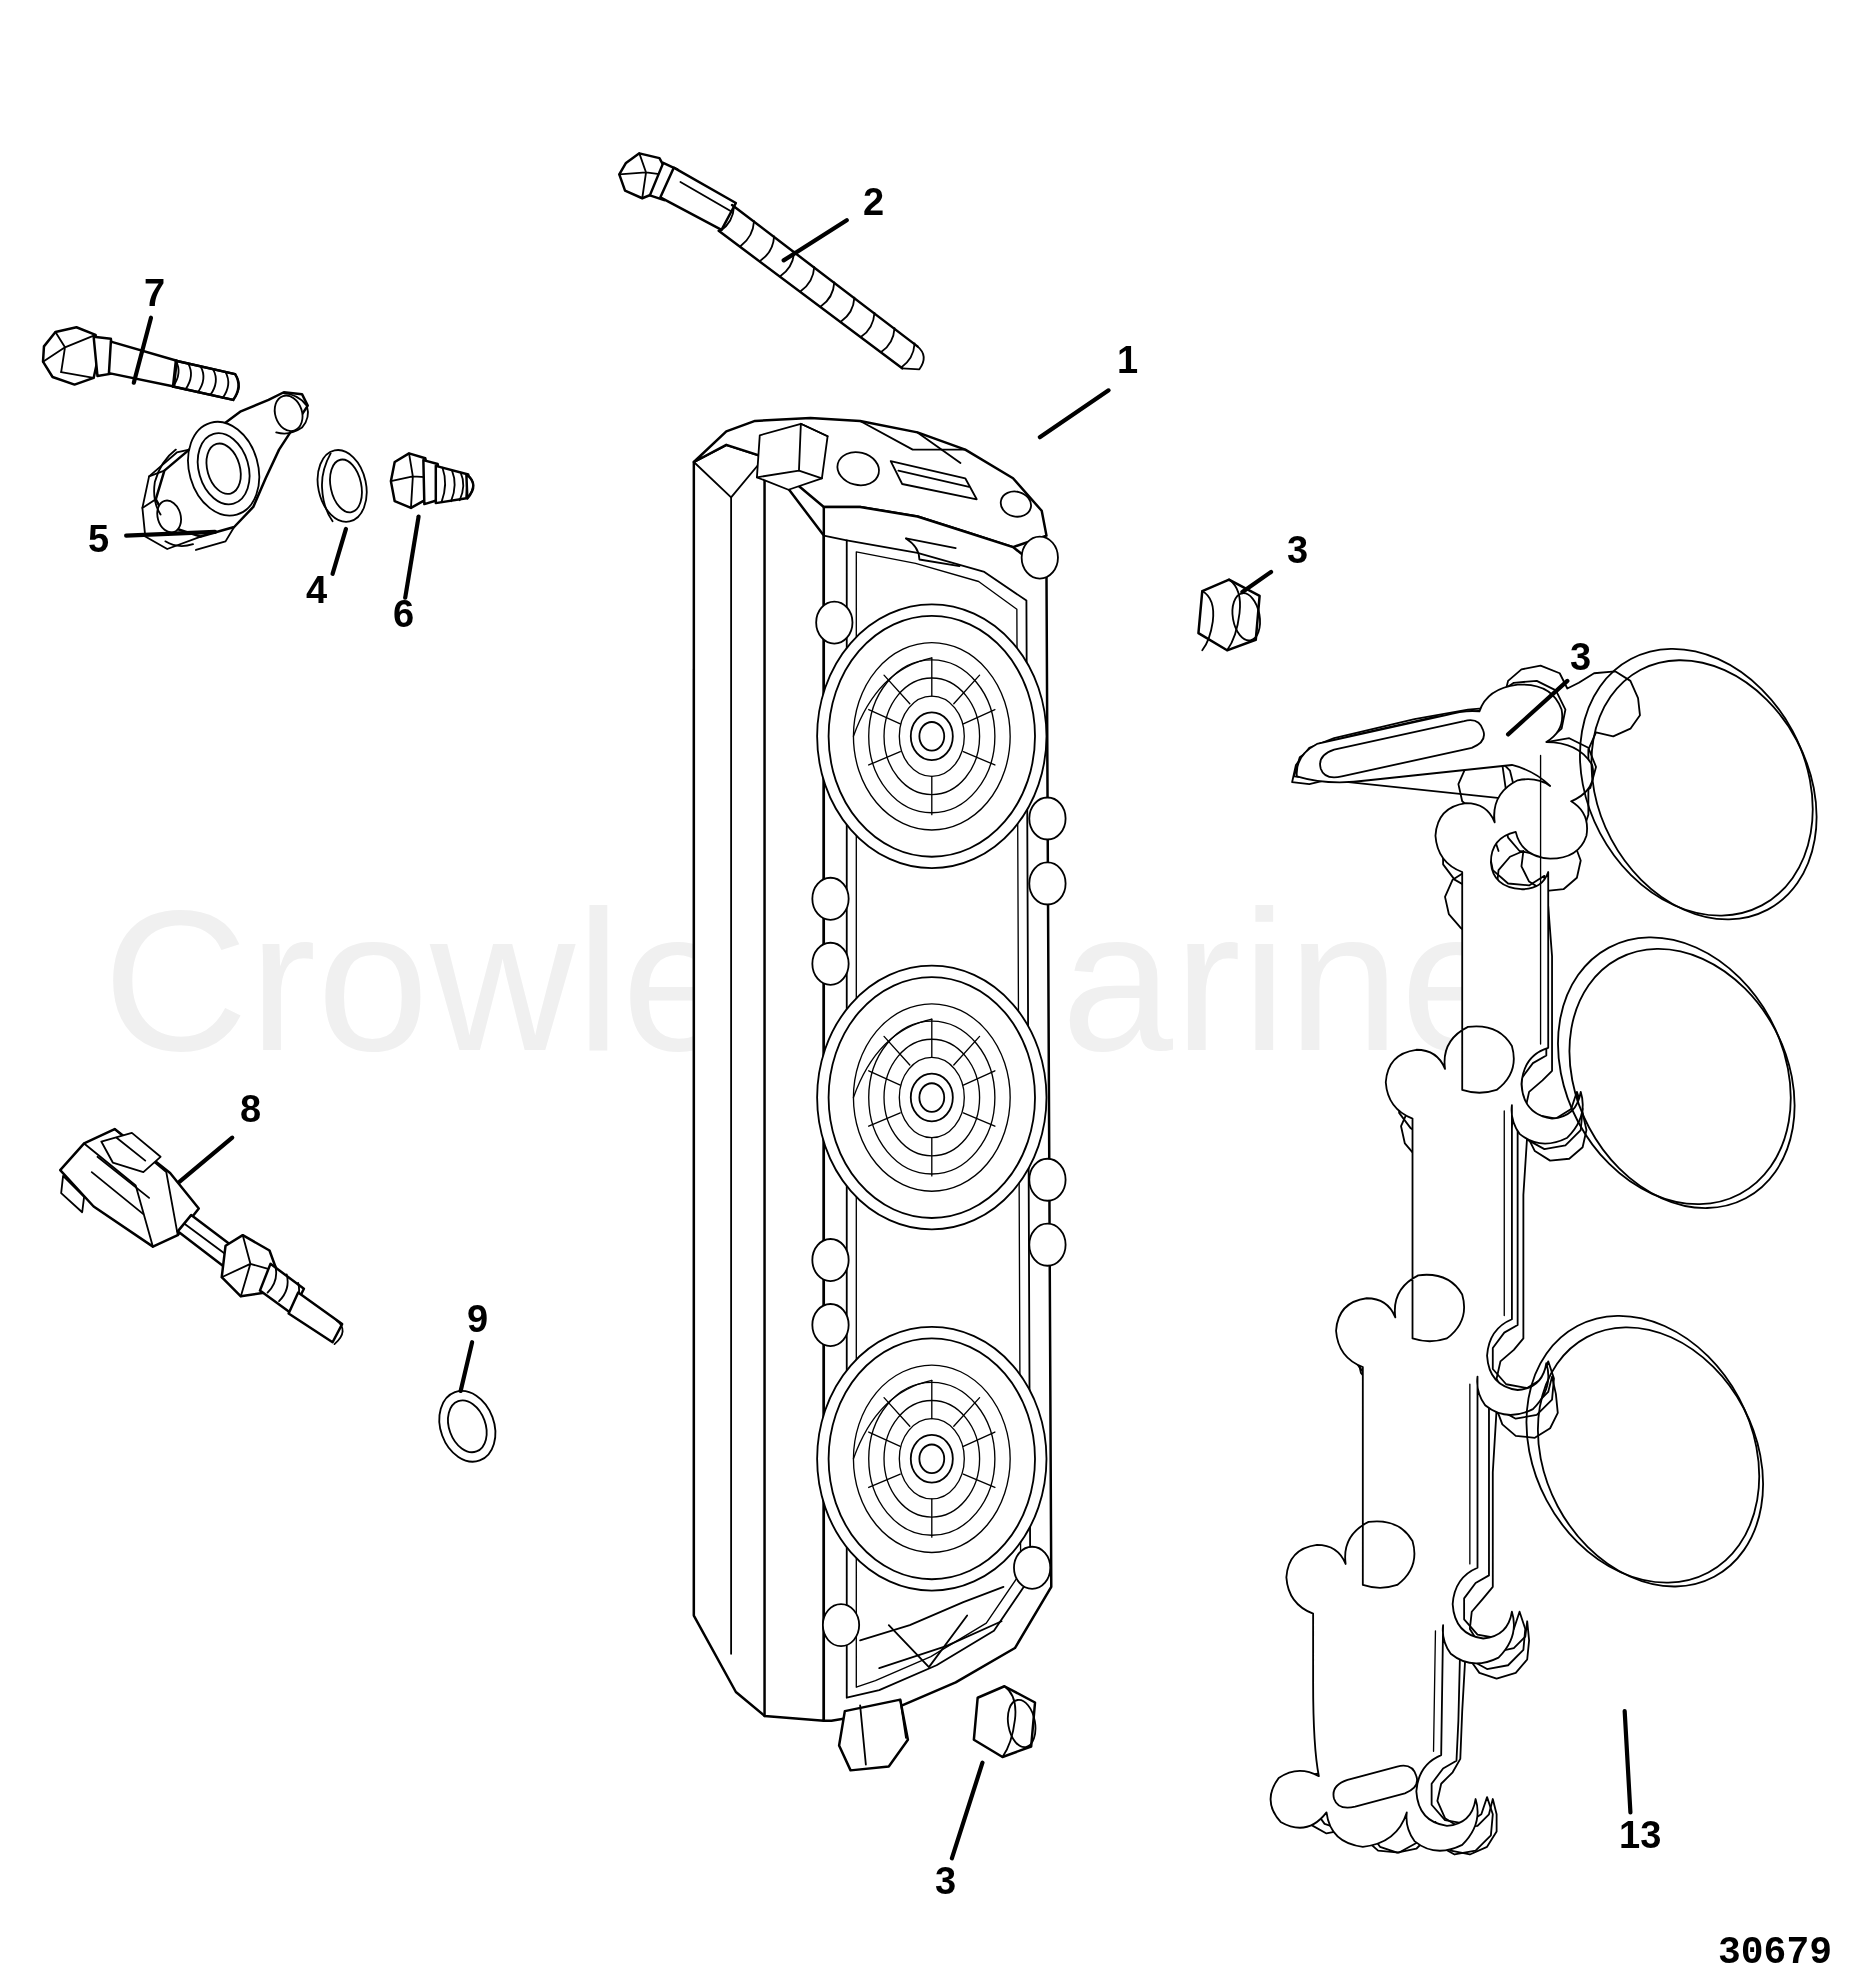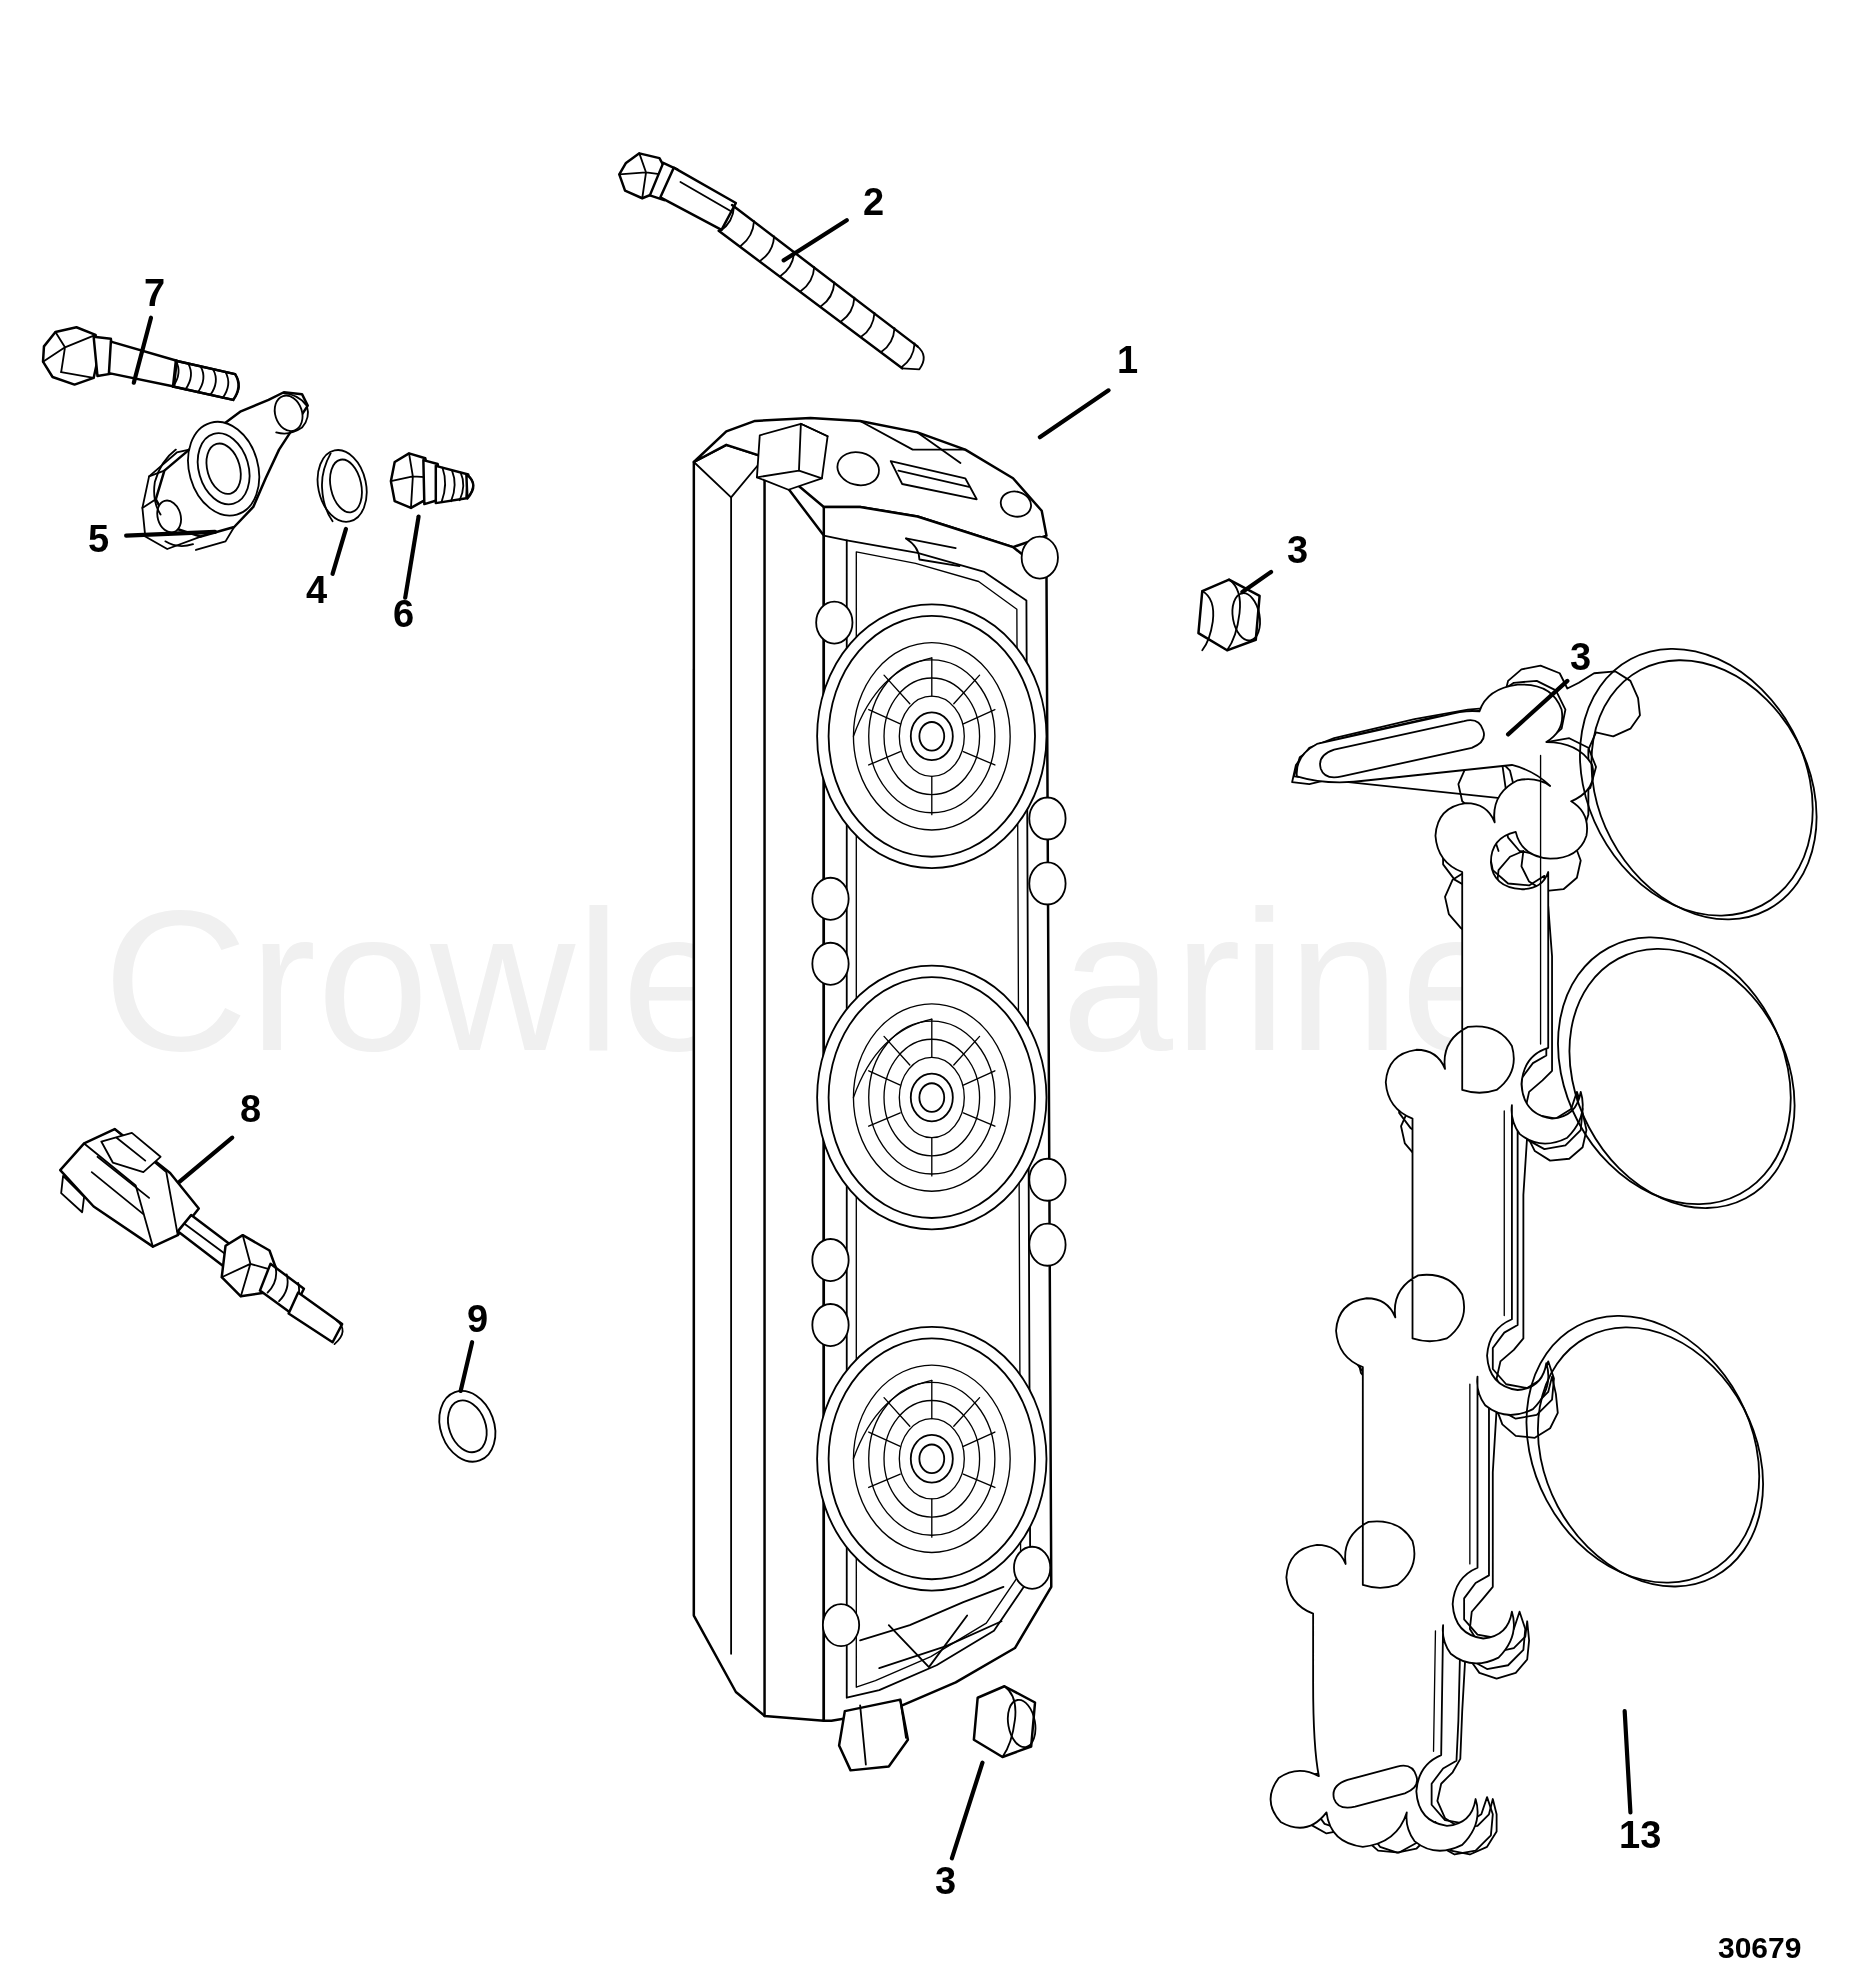--- a/index.html
+++ b/index.html
@@ -92,22 +92,22 @@
     position: absolute;
     font-family: "Liberation Sans", sans-serif;
     font-size: 82px;
     color: #2b2b2b;
     font-weight: normal;
     white-space: nowrap;
     user-select: none;
   }
   .partnumber {
     position: absolute;
-    font-family: Liberation Sans, sans-serif;
-    font-size: 30px;
+    font-family: Liberation Mono, monospace;
+    font-size: 38px;
     font-weight: bold;
     color: #000000;
     white-space: nowrap;
     user-select: none;
   }
 </style>
 </head>
 <body>
 
 <div id="page">

